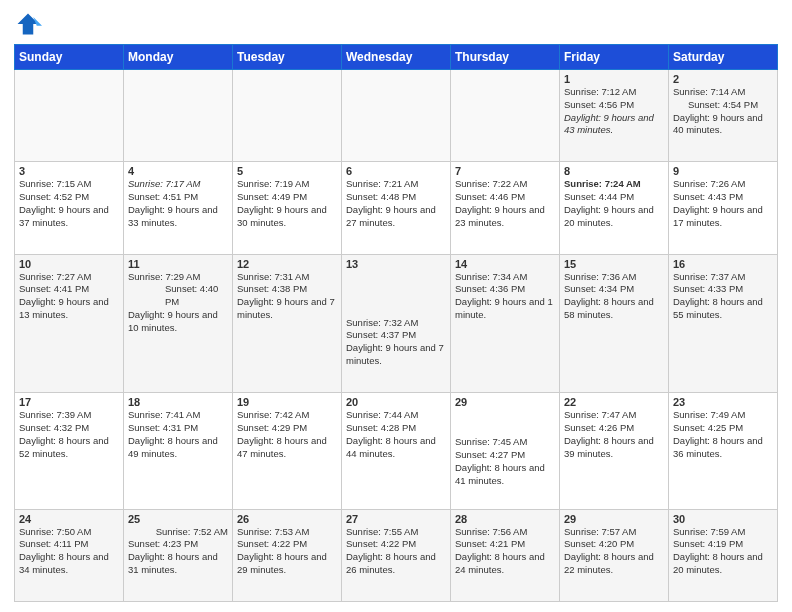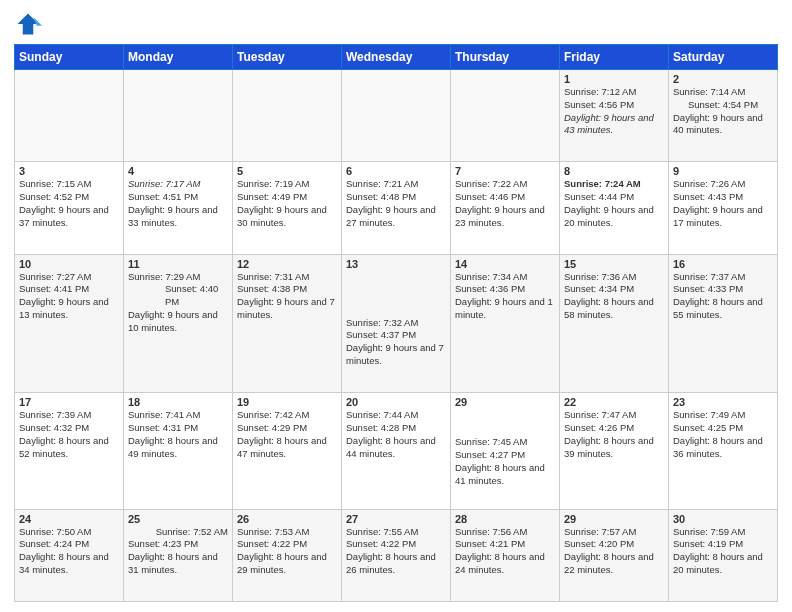--- a/index.html
+++ b/index.html
@@ -273,21 +273,21 @@
             <span class="day-num">23</span>
             <span style="display: block; line-height: 1.35;">Sunrise: 7:49 AM</span>
             <span style="display: block; line-height: 1.35;">Sunset: 4:25 PM</span>
             <span style="display: block; line-height: 1.35;">Daylight: 8 hours and 36 minutes.</span>
           </td>
         </tr>
         <tr>
           <td>
             <span class="day-num">24</span>
             <span style="display: block; line-height: 1.35;">Sunrise: 7:50 AM</span>
-            <span style="display: block; line-height: 1.35;">Sunset: 4:24 PM</span>
+            <span style="display: block; line-height: 1.35;">Sunset: 4:11 PM</span>
             <span style="display: block; line-height: 1.35;">Daylight: 8 hours and 34 minutes.</span>
           </td>
           <td>
             <span class="day-num">25</span>
             <span style="display: block; line-height: 1.35; text-align: right;">Sunrise: 7:52 AM</span>
             <span style="display: block; line-height: 1.35;">Sunset: 4:23 PM</span>
             <span style="display: block; line-height: 1.35;">Daylight: 8 hours and 31 minutes.</span>
           </td>
           <td>
             <span class="day-num">26</span>

